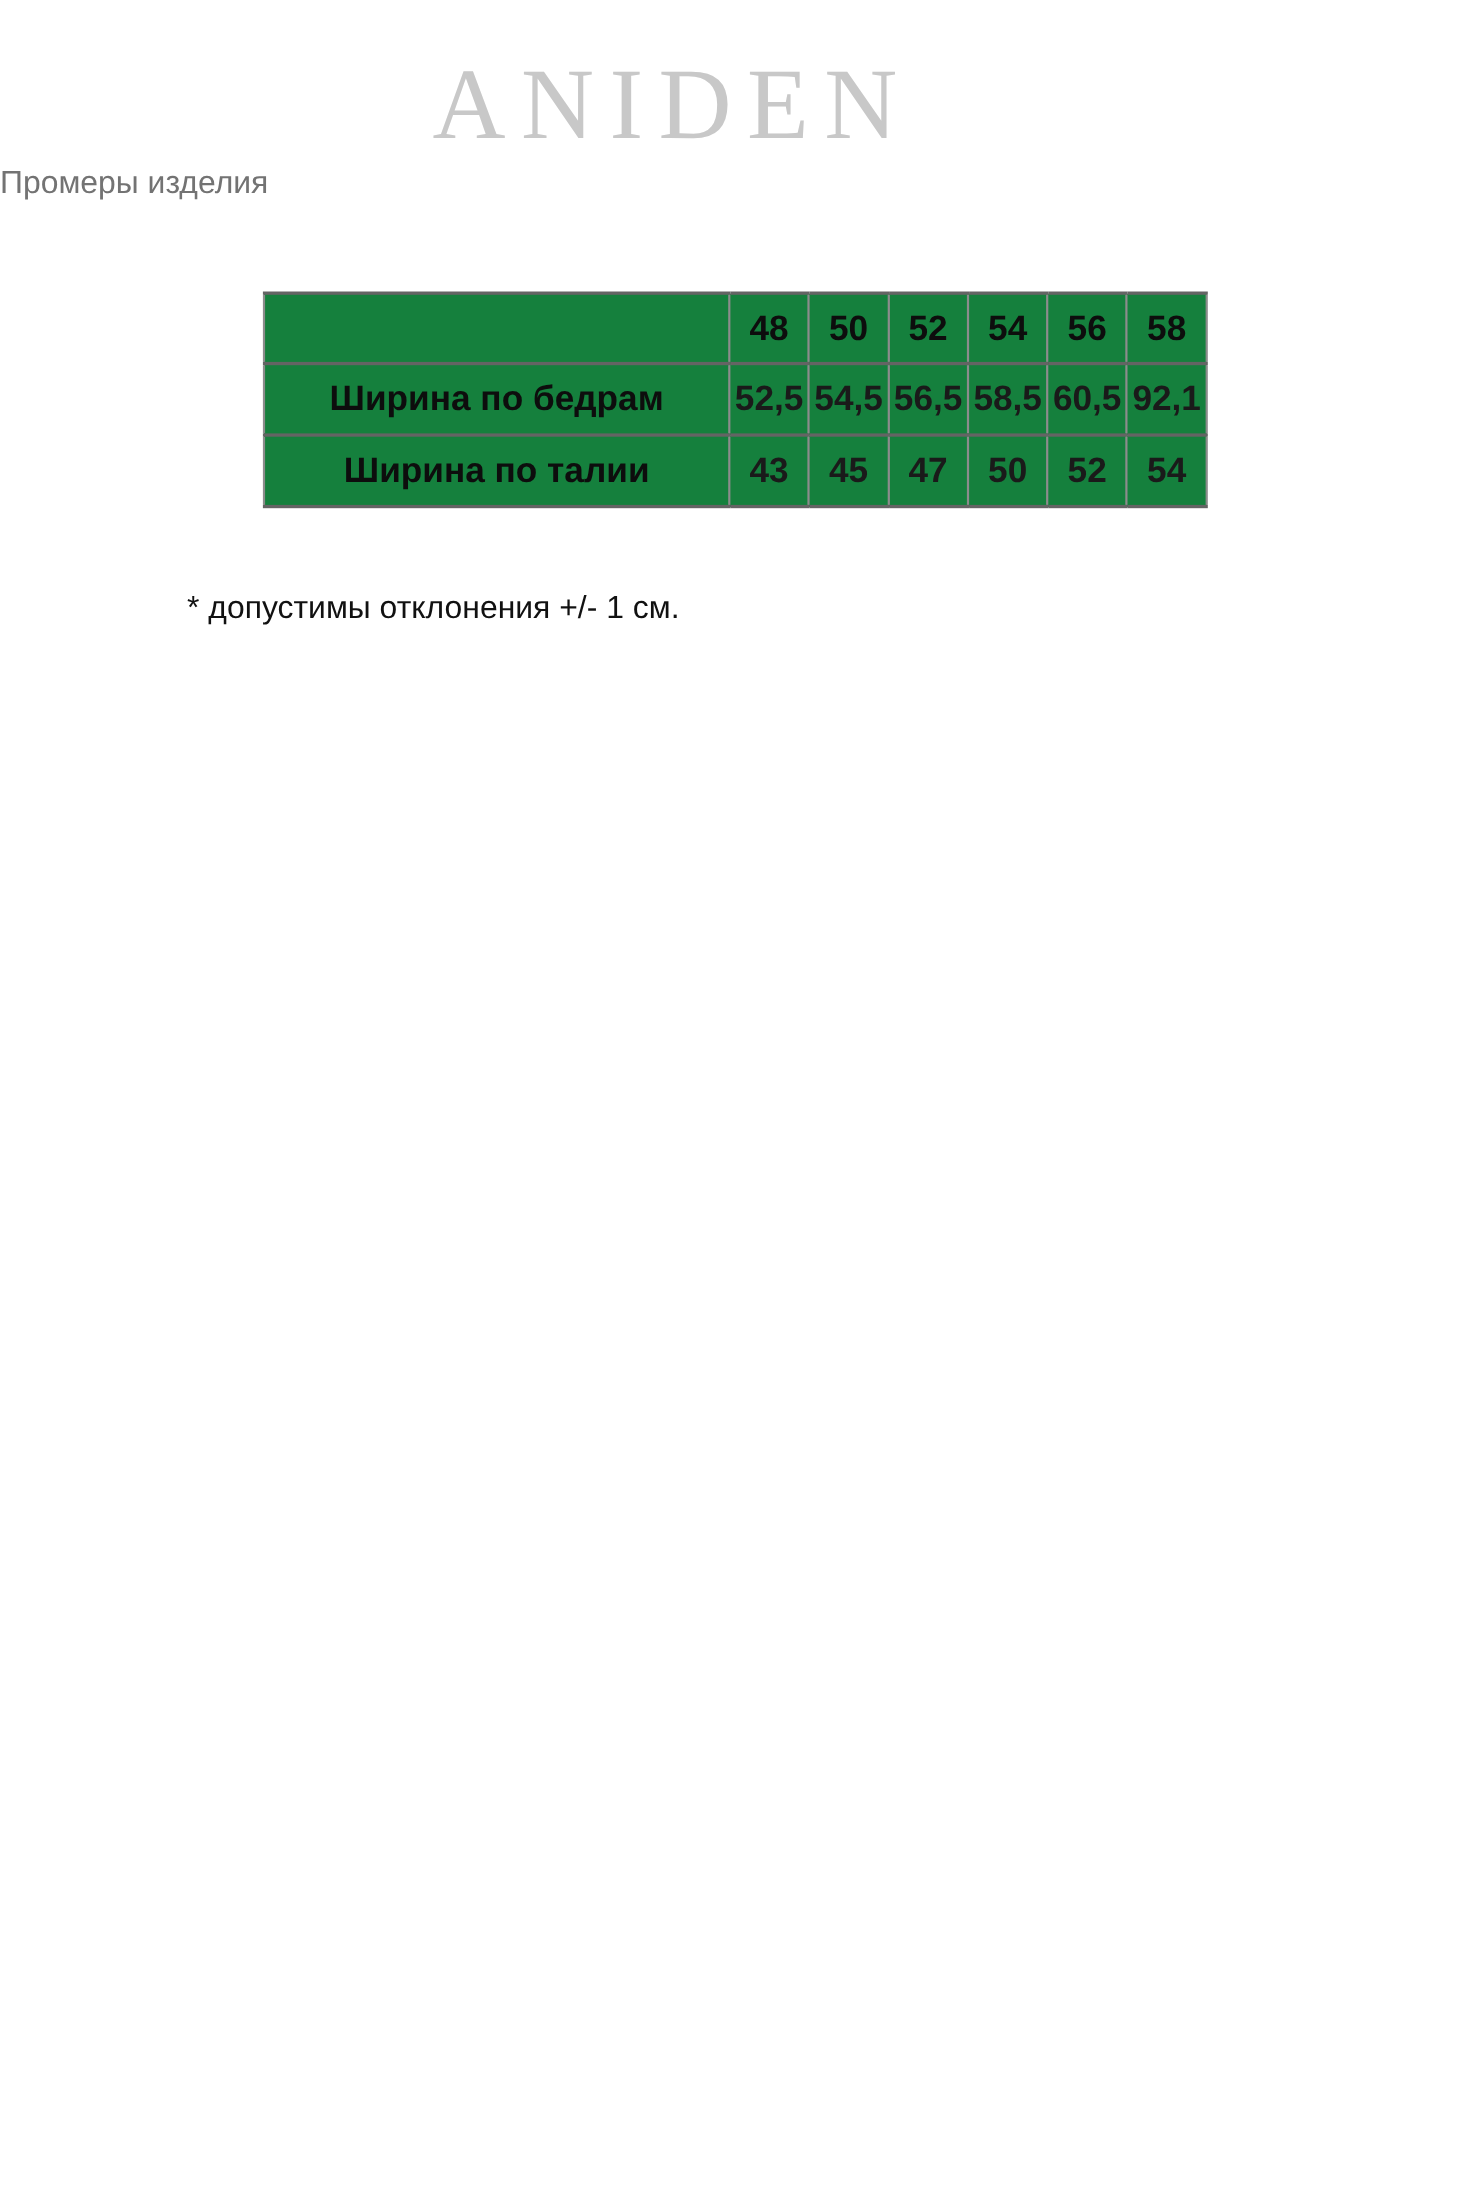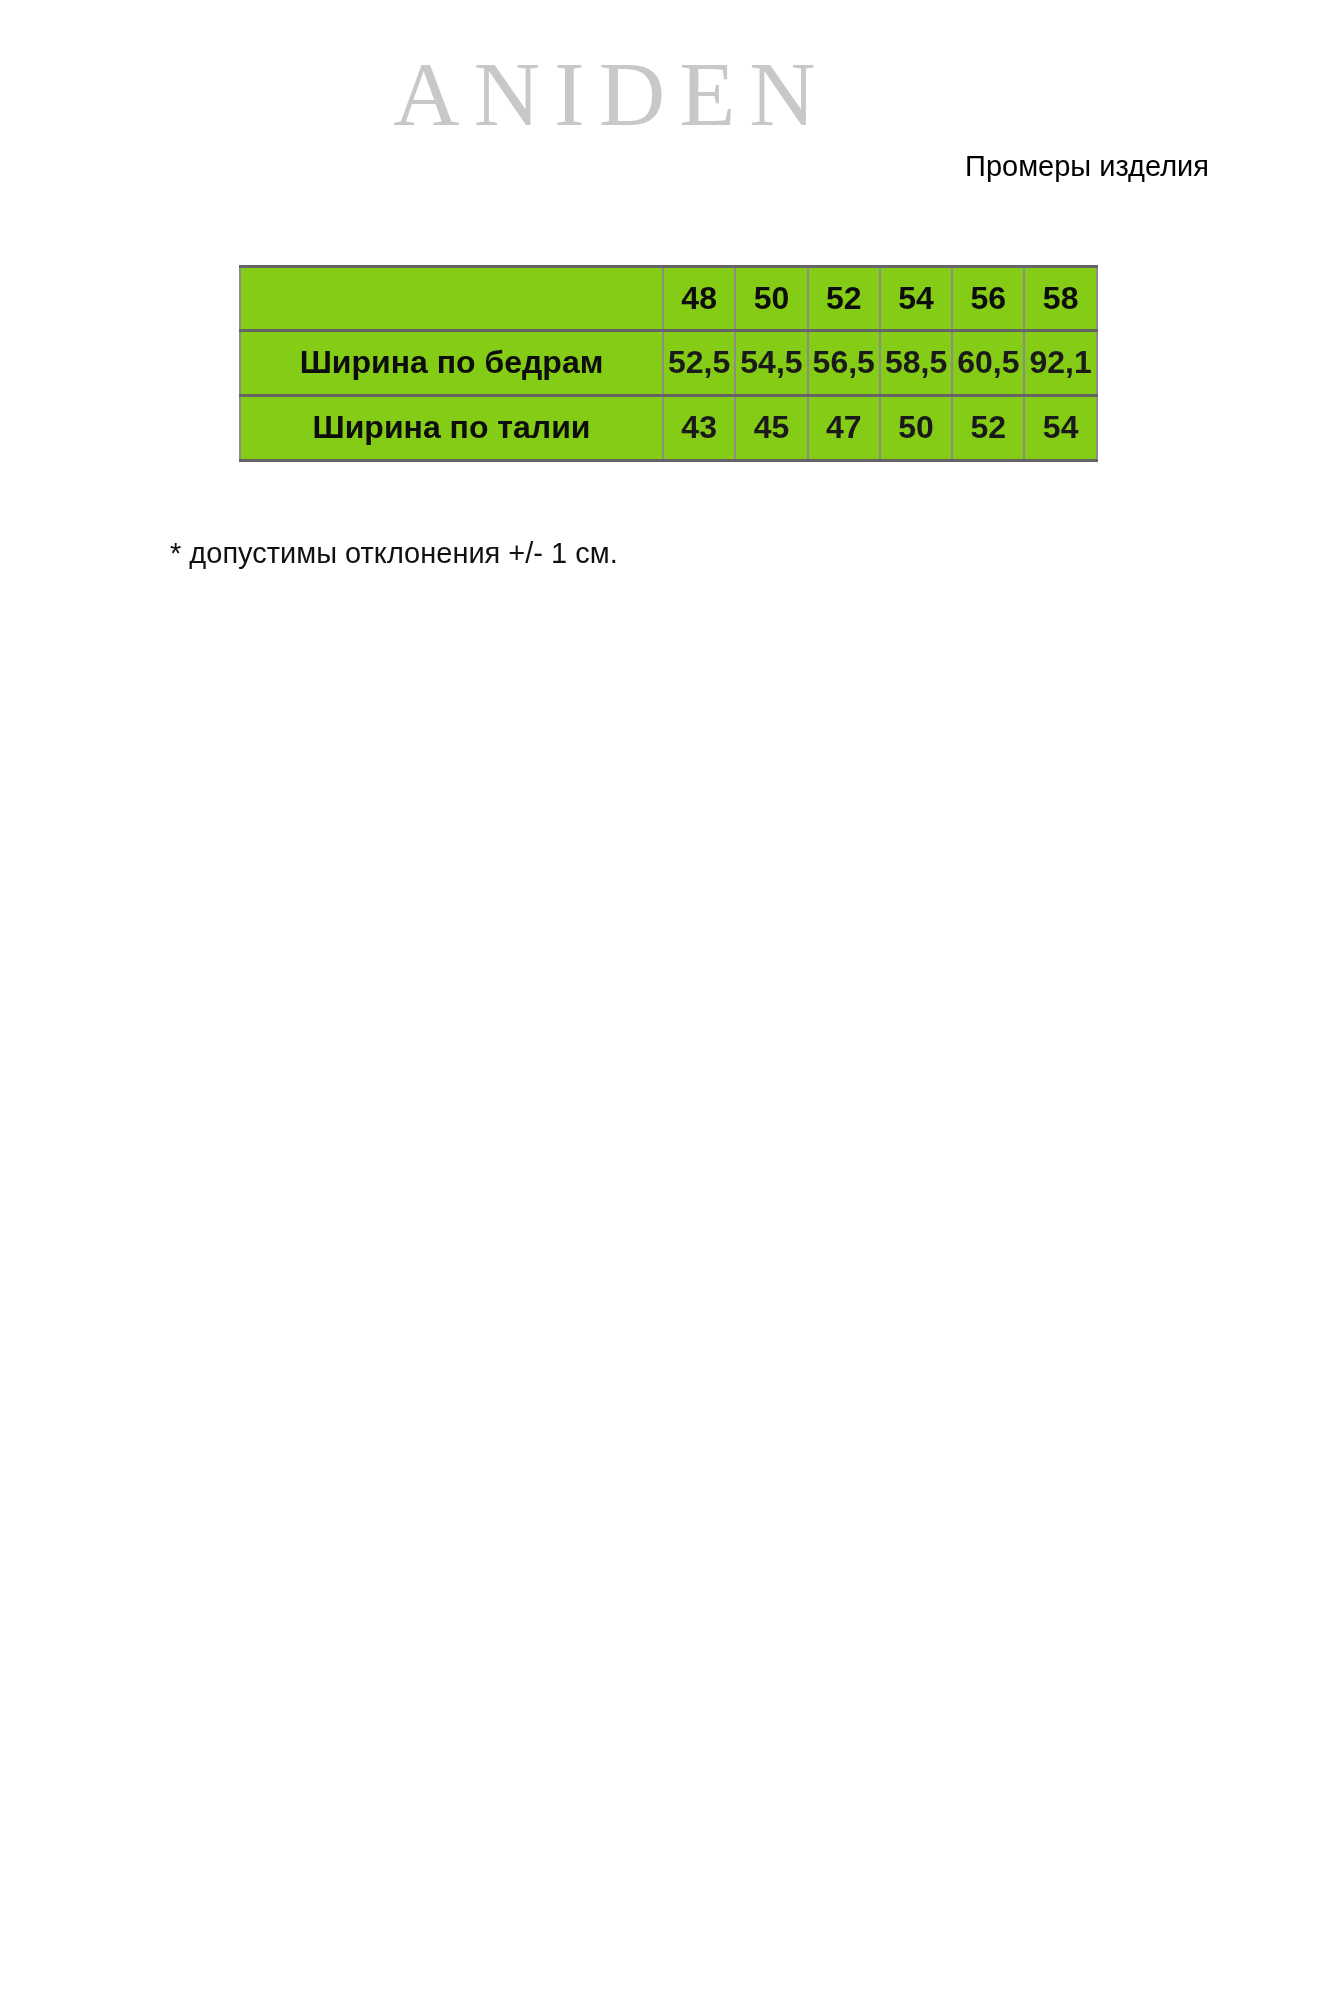--- a/index.html
+++ b/index.html
@@ -25,24 +25,24 @@
     letter-spacing: 14px;
     text-indent: 14px;
     color: #c8c8c8;
     white-space: nowrap;
   }
   .subtitle {
     position: absolute;
     top: 151px;
     left: 0;
     width: 100%;
-    text-align: right;
+    text-align: left;
     font-size: 29px;
     line-height: 1.1;
-    color: #000000;
+    color: #737373;
   }
   .title {
     position: absolute;
     top: 193px;
     left: 0;
     width: 100%;
     text-align: center;
     font-size: 37px;
     line-height: 1.1;
     font-weight: 700;
@@ -59,21 +59,21 @@
   table.size-table col.label-col { width: 423px; }
   table.size-table col.size-col  { width: 72.3px; }
   table.size-table th, table.size-table td {
     border-top: 3px solid #646464;
     border-bottom: 3px solid #646464;
     border-left: 2px solid #8c8c8c;
     border-right: 2px solid #8c8c8c;
     text-align: center;
     vertical-align: middle;
     padding: 0;
-    background: #84cc16;
+    background: #15803d;
     font-size: 32px;
     line-height: 1.1;
   }
   table.size-table thead tr { height: 64px; }
   table.size-table tbody tr { height: 65px; }
   table.size-table thead th { font-weight: 700; color: #0d0d0d; }
   table.size-table tbody th { font-weight: 700; color: #0d0d0d; }
   table.size-table tbody td { font-weight: 700; color: #1a1a1a; }
   .footnote {
     position: absolute;

